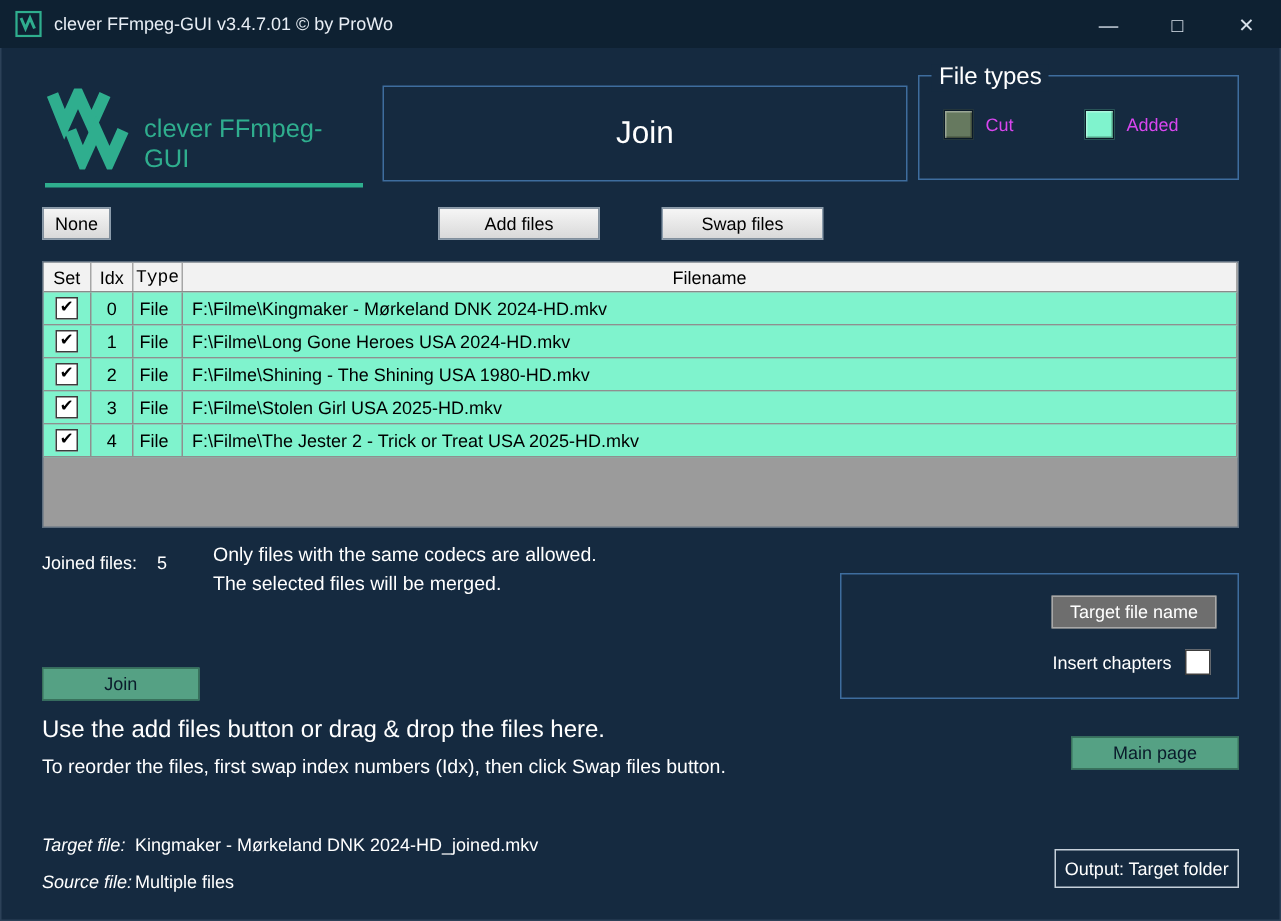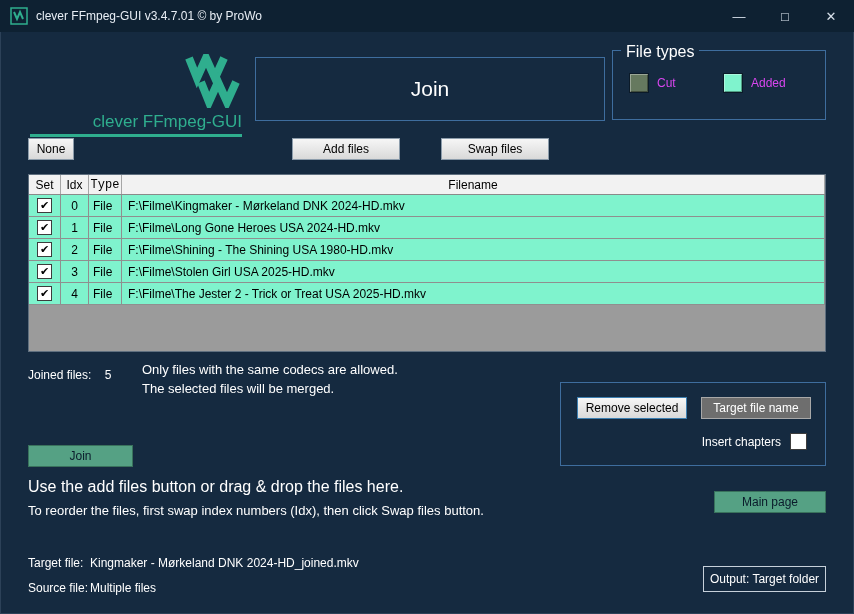--- a/index.html
+++ b/index.html
@@ -21,21 +21,21 @@
   .titlebar .title { margin-left:8px; font-size:12px; color:#e8eef5; }
   .win-controls { position:absolute; right:0; top:0; height:32px; display:flex; }
   .win-btn {
     width:46px; height:32px; background:transparent; border:none; color:#d7e0ea;
     font-size:13px; display:flex; align-items:center; justify-content:center; font-family:inherit;
   }
 
   
   .logo-block {
     position:absolute; left:30px; top:54px; width:212px; height:64px;
-    display:flex; align-items:flex-end; border-bottom:3px solid #2fae8e; padding-bottom:16px;flex-direction:column;
+    display:flex; align-items:flex-end; border-bottom:3px solid #2fae8e; padding-bottom:4px;
   }
   .logo-text { color:#2fae8e; font-size:17px; margin-left:8px; margin-bottom:2px; }
 
   
   .join-box {
     position:absolute; left:255px; top:57px; width:350px; height:64px;
     border:1px solid #3e6d9e; box-sizing:border-box;
     display:flex; align-items:center; justify-content:center;
     font-size:21px; color:#fff;
   }
@@ -109,21 +109,21 @@
   .mainpage-btn { left:714px; top:491px; width:112px; height:22px; }
   .output-btn { left:703px; top:566px; width:123px; height:26px; }
 
   .hint1 { position:absolute; left:28px; top:478px; font-size:16px; }
   .hint2 { position:absolute; left:28px; top:503px; font-size:13px; }
 
   .file-line { position:absolute; font-size:12px; display:flex; }
   .target-line { left:28px; top:556px; }
   .source-line { left:28px; top:581px; }
   .file-line .val { margin-left:0; }
-  .file-line .lab { width:62px; }
+  .file-line .lab { width:62px;font-style:italic; }
 </style>
 </head>
 <body>
 
 <div class="window">
 
   <div class="titlebar">
     <span class="app-icon">
       <svg width="18" height="18" viewBox="0 0 18 18">
         <rect x="1" y="1" width="16" height="16" fill="#0e2132" stroke="#2fae8e" stroke-width="1.5"></rect>
@@ -225,21 +225,20 @@
     <span>Joined files:</span>
     <span class="cnt">5</span>
   </div>
 
   <div class="info-text">
     <div>Only files with the same codecs are allowed.</div>
     <div>The selected files will be merged.</div>
   </div>
 
   <div class="groupbox actions-box">
-    <button class="btn btn-grey focused remove-btn">Remove selected</button>
     <button class="btn btn-dark targetname-btn">Target file name</button>
     <span class="insert-chapters">Insert chapters</span>
     <span class="chapters-check"></span>
   </div>
 
   <button class="btn btn-green join-btn">Join</button>
 
   <div class="hint1">Use the add files button or drag &amp; drop the files here.</div>
   <div class="hint2">To reorder the files, first swap index numbers (Idx), then click Swap files button.</div>
 

